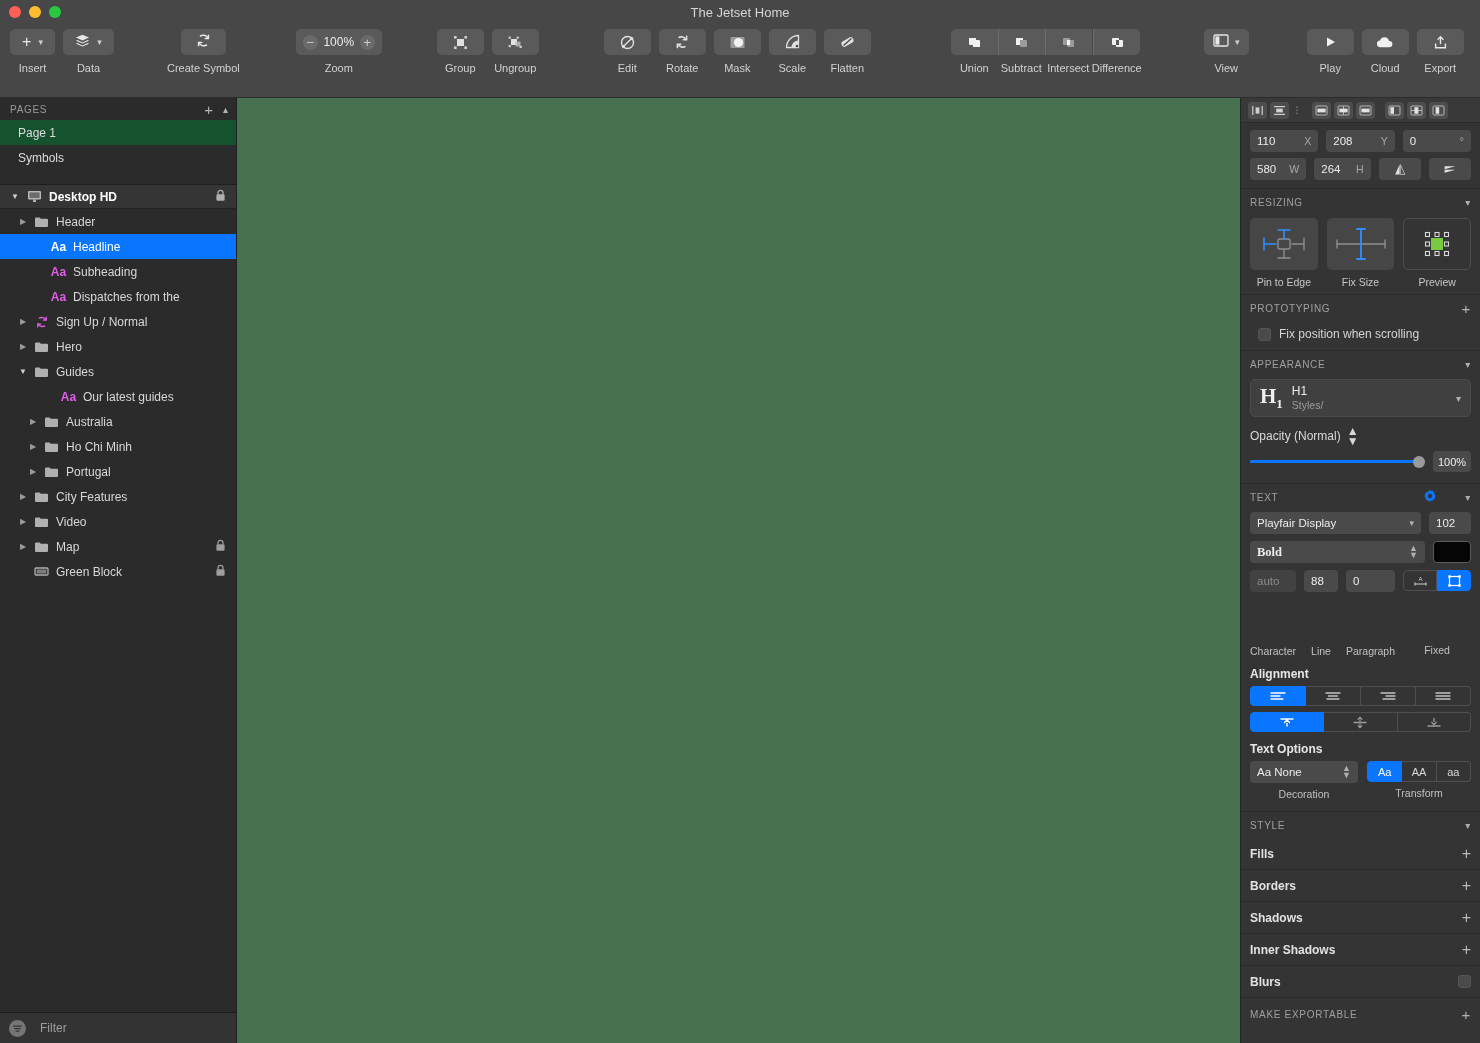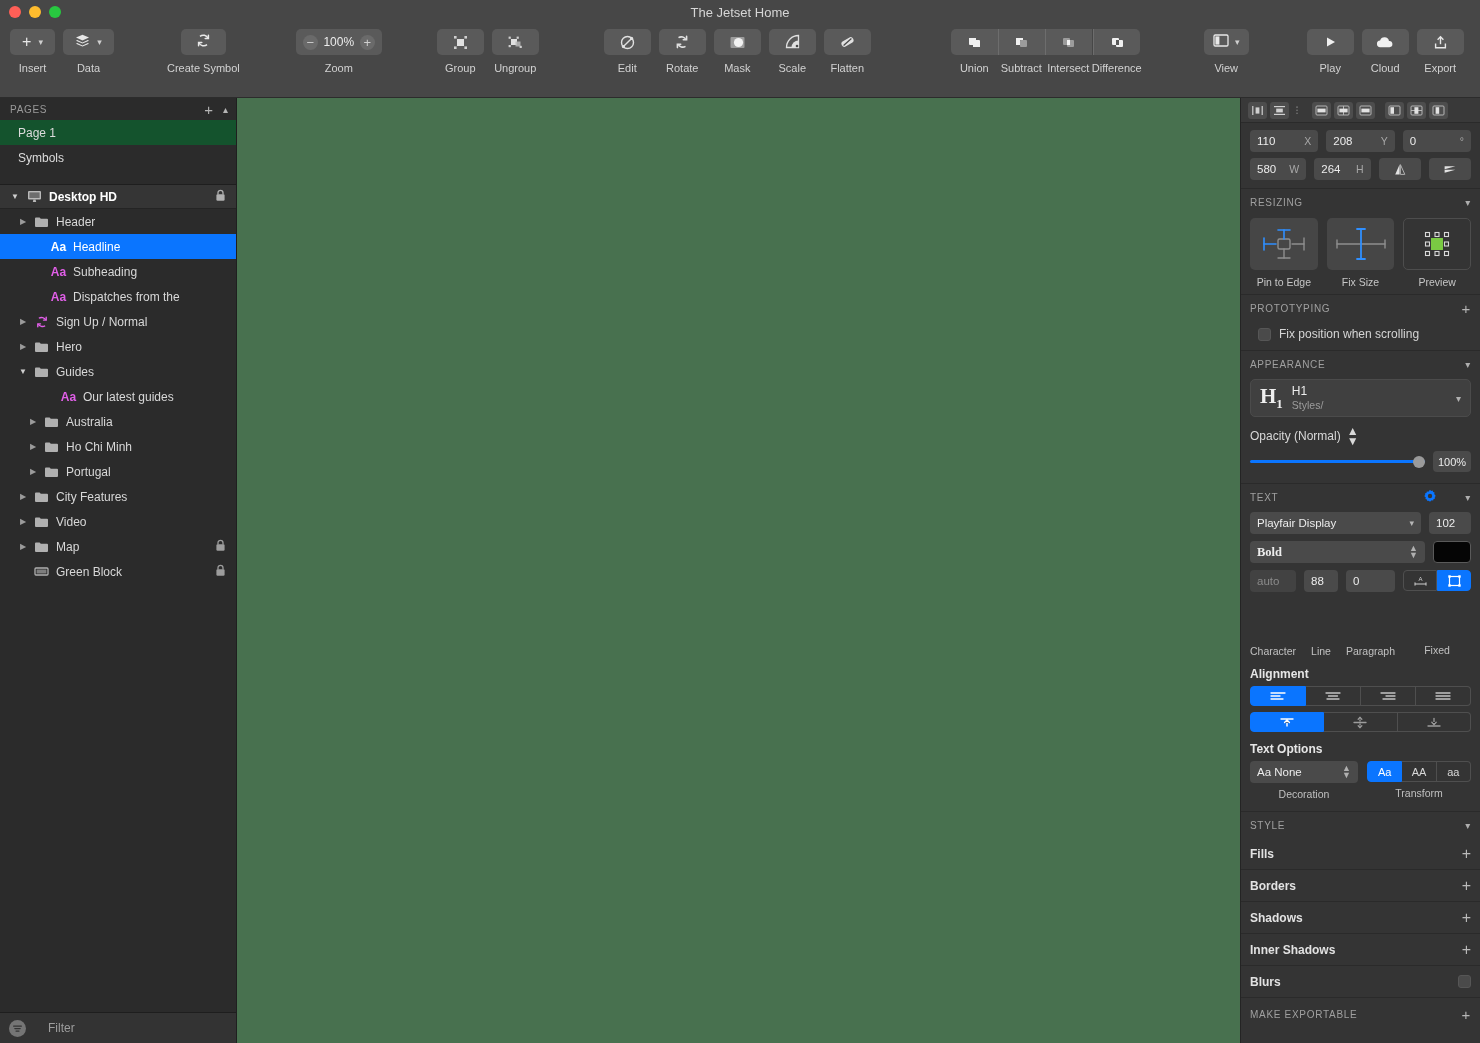--- a/index.html
+++ b/index.html
@@ -104,21 +104,21 @@
 
   .filterbar {
     height: 31px; flex: 0 0 31px; background: #333333;
     border-top: 1px solid #1e1e1e;
     display: flex; align-items: center; padding-left: 9px;
   }
   .filter-ico {
     width: 17px; height: 17px; border-radius: 50%; background: #757575;
     display: flex; align-items: center; justify-content: center;
   }
-  .filter-text { font-size: 12px; color: #9d9d9d; margin-left: 22px; }
+  .filter-text { font-size: 12px; color: #9d9d9d; margin-left: 14px; }
 
   
   .canvas { flex: 1; background: #48714f; min-width: 0; }
 
   
   .inspector {
     width: 240px; flex: 0 0 240px; background: #343434;
     border-left: 1px solid #242424; overflow: hidden;
     display: flex; flex-direction: column;
   }

